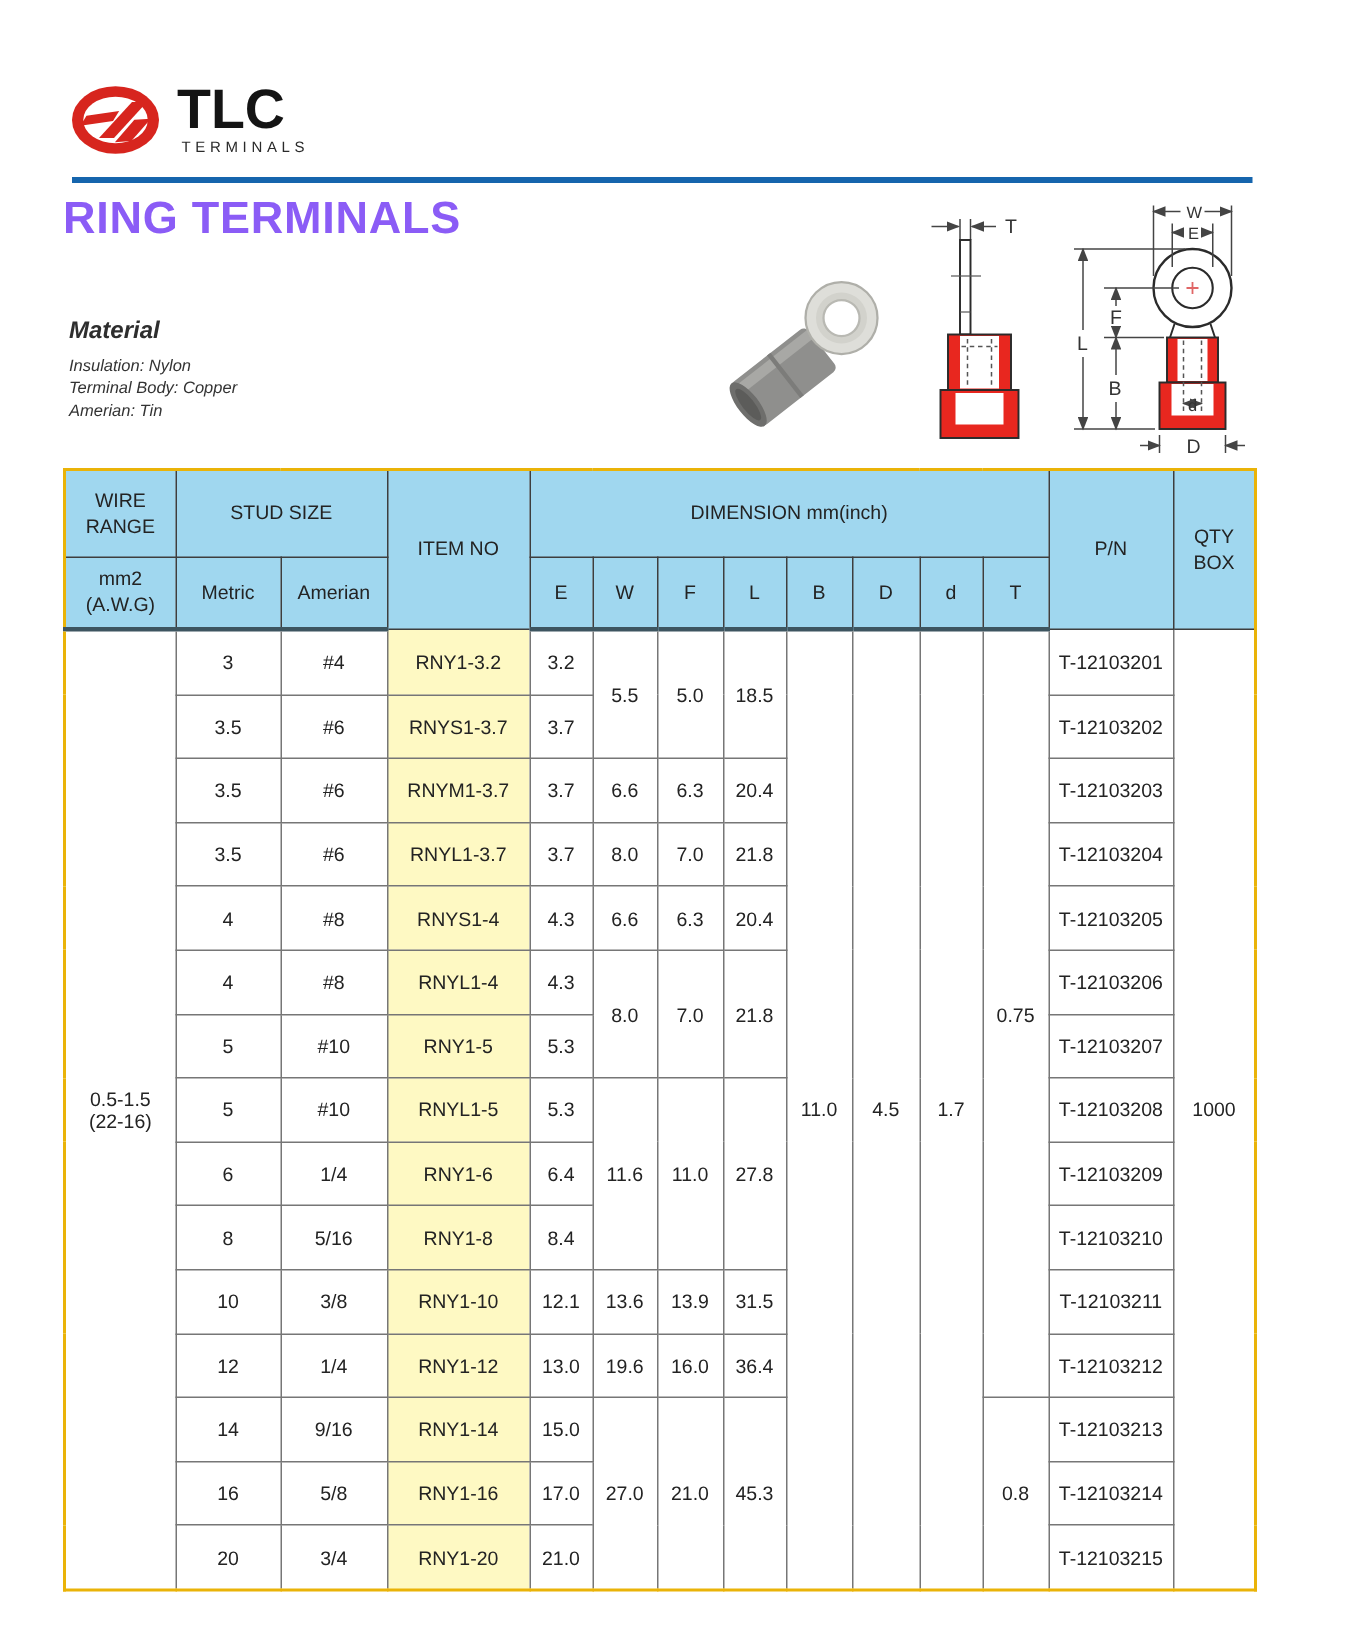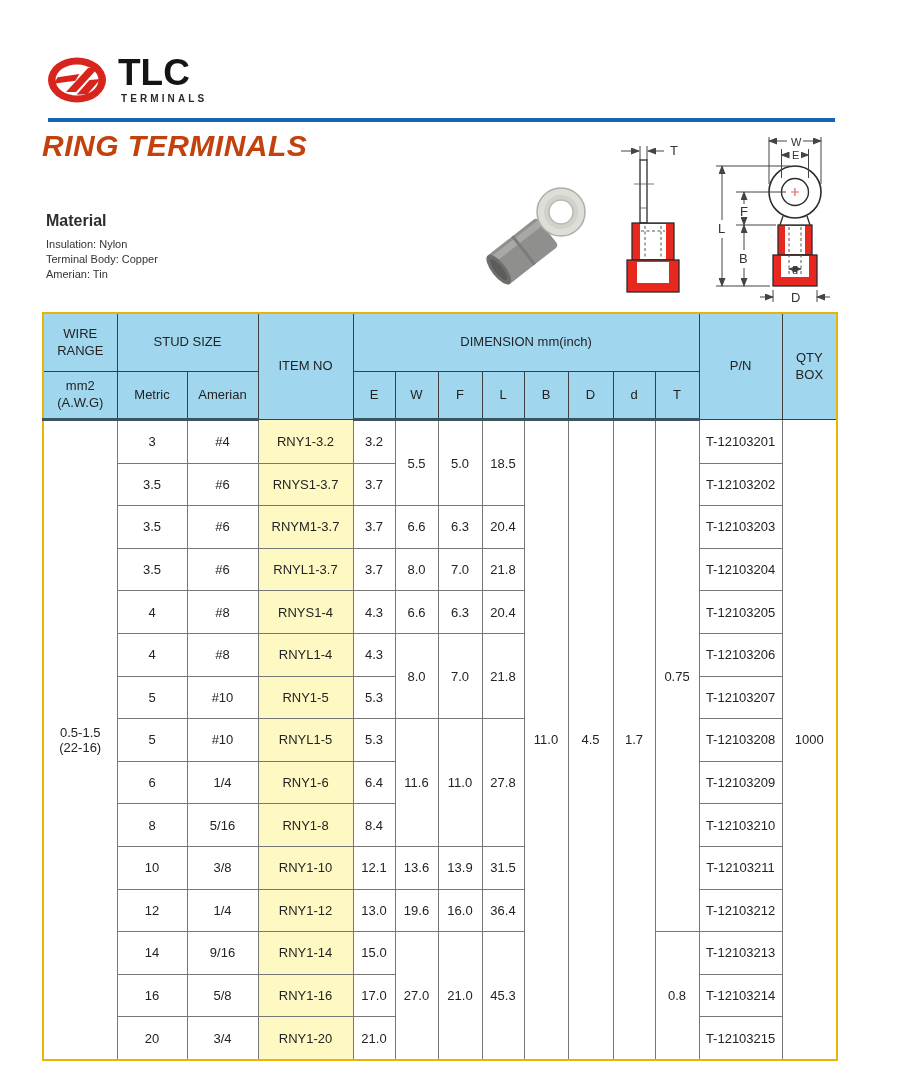--- a/index.html
+++ b/index.html
@@ -4,30 +4,30 @@
 <style>
   html,body{margin:0;padding:0;background:#fff;}
   #page{position:relative;width:900px;height:1091px;background:#ffffff;
         font-family:"Liberation Sans",sans-serif;color:#222;overflow:hidden;}
 
   
   .logo-wrap{position:absolute;left:46px;top:56px;width:250px;height:52px;}
   .logo-mark{position:absolute;left:0;top:0;}
   .logo-text{position:absolute;left:72px;top:-4px;font-size:37px;font-weight:700;
              letter-spacing:0px;color:#141414;}
-  .logo-sub{position:absolute;left:75px;top:37px;font-size:10px;font-weight:700;
+  .logo-sub{position:absolute;left:75px;top:37px;font-size:10px;font-weight:400;
             letter-spacing:3.1px;color:#2a2a2a;}
   .subtitle{position:absolute;top:84px;right:66px;font-size:23px;font-weight:500;
             color:#1c1c1c;white-space:pre;}
   .blue-rule{position:absolute;left:48px;top:118px;width:787px;height:4px;background:#1565AD;}
   .page-title{position:absolute;left:42px;top:129px;font-size:30px;font-weight:700;
-              letter-spacing:.5px;color:#c2410c;font-style:italic;}
+              letter-spacing:.5px;color:#8b5cf6;}
 
   
-  .material{position:absolute;left:46px;top:212px;}
+  .material{position:absolute;left:46px;top:212px;font-style:italic;}
   .material h3{margin:0 0 7px 0;font-size:16px;font-weight:600;color:#2e2e2e;}
   .material div{font-size:11px;line-height:15px;color:#333;}
 
   
   .fig{position:absolute;}
   .dim-label{font-size:11px;fill:#333;font-family:"Liberation Sans",sans-serif;}
   .dim-label-lg{font-size:13px;fill:#333;font-family:"Liberation Sans",sans-serif;}
 
   
   .spec{position:absolute;left:42px;top:312px;border-collapse:collapse;table-layout:fixed;

